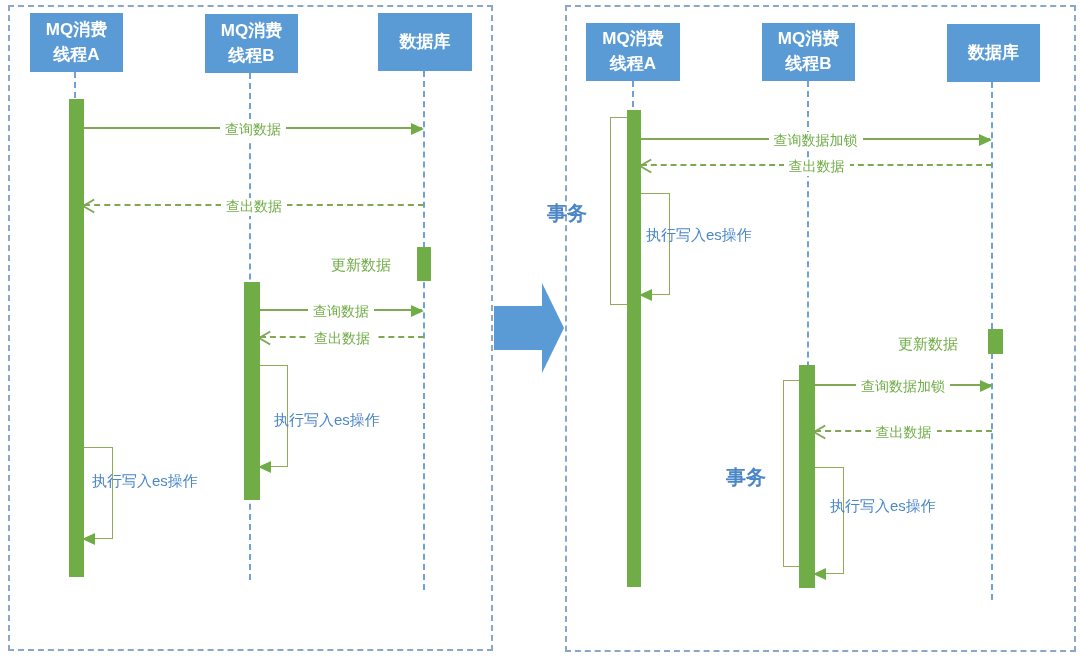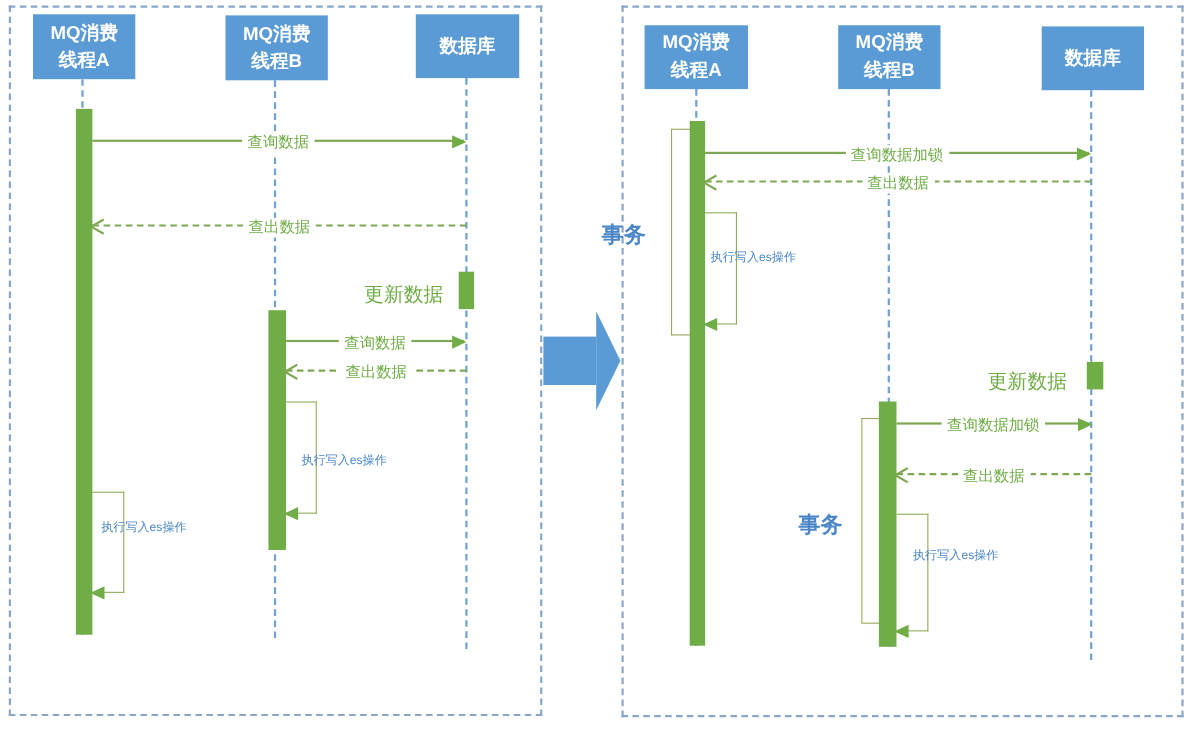--- a/index.html
+++ b/index.html
@@ -24,22 +24,22 @@
               border-left:13px solid #70AD47; border-top:6px solid transparent; border-bottom:6px solid transparent; }
   .chev-left { position:absolute; left:-1px; top:0; width:14px; height:0; }
   .chev-left::before, .chev-left::after { content:""; position:absolute; left:0; top:-1px;
               width:13px; height:2px; background:#7FA855; transform-origin:left center; }
   .chev-left::before { transform:rotate(-30deg); }
   .chev-left::after  { transform:rotate(30deg); }
 
   .loop { position:absolute; border:1.5px solid #8FAC57; border-left:none; }
   .loop-ah { position:absolute; left:-2px; bottom:-7px; width:0; height:0;
              border-right:13px solid #70AD47; border-top:6px solid transparent; border-bottom:6px solid transparent; }
-  .loop-label { position:absolute; color:#4A86C8; font-size:11px; white-space:nowrap; }
-  .note-green { position:absolute; color:#70AD47; font-size:18px; white-space:nowrap; }
+  .loop-label { position:absolute; color:#4A86C8; font-size:15px; white-space:nowrap; }
+  .note-green { position:absolute; color:#70AD47; font-size:15px; white-space:nowrap; }
 
   .big-arrow-body { position:absolute; left:494px; top:306px; width:48px; height:44px; background:#5B9BD5; }
   .big-arrow-head { position:absolute; left:542px; top:283px; width:0; height:0;
                     border-left:22px solid #5B9BD5; border-top:45px solid transparent; border-bottom:45px solid transparent; }
 </style>
 </head>
 <body>
 
 <div id="stage">
 

